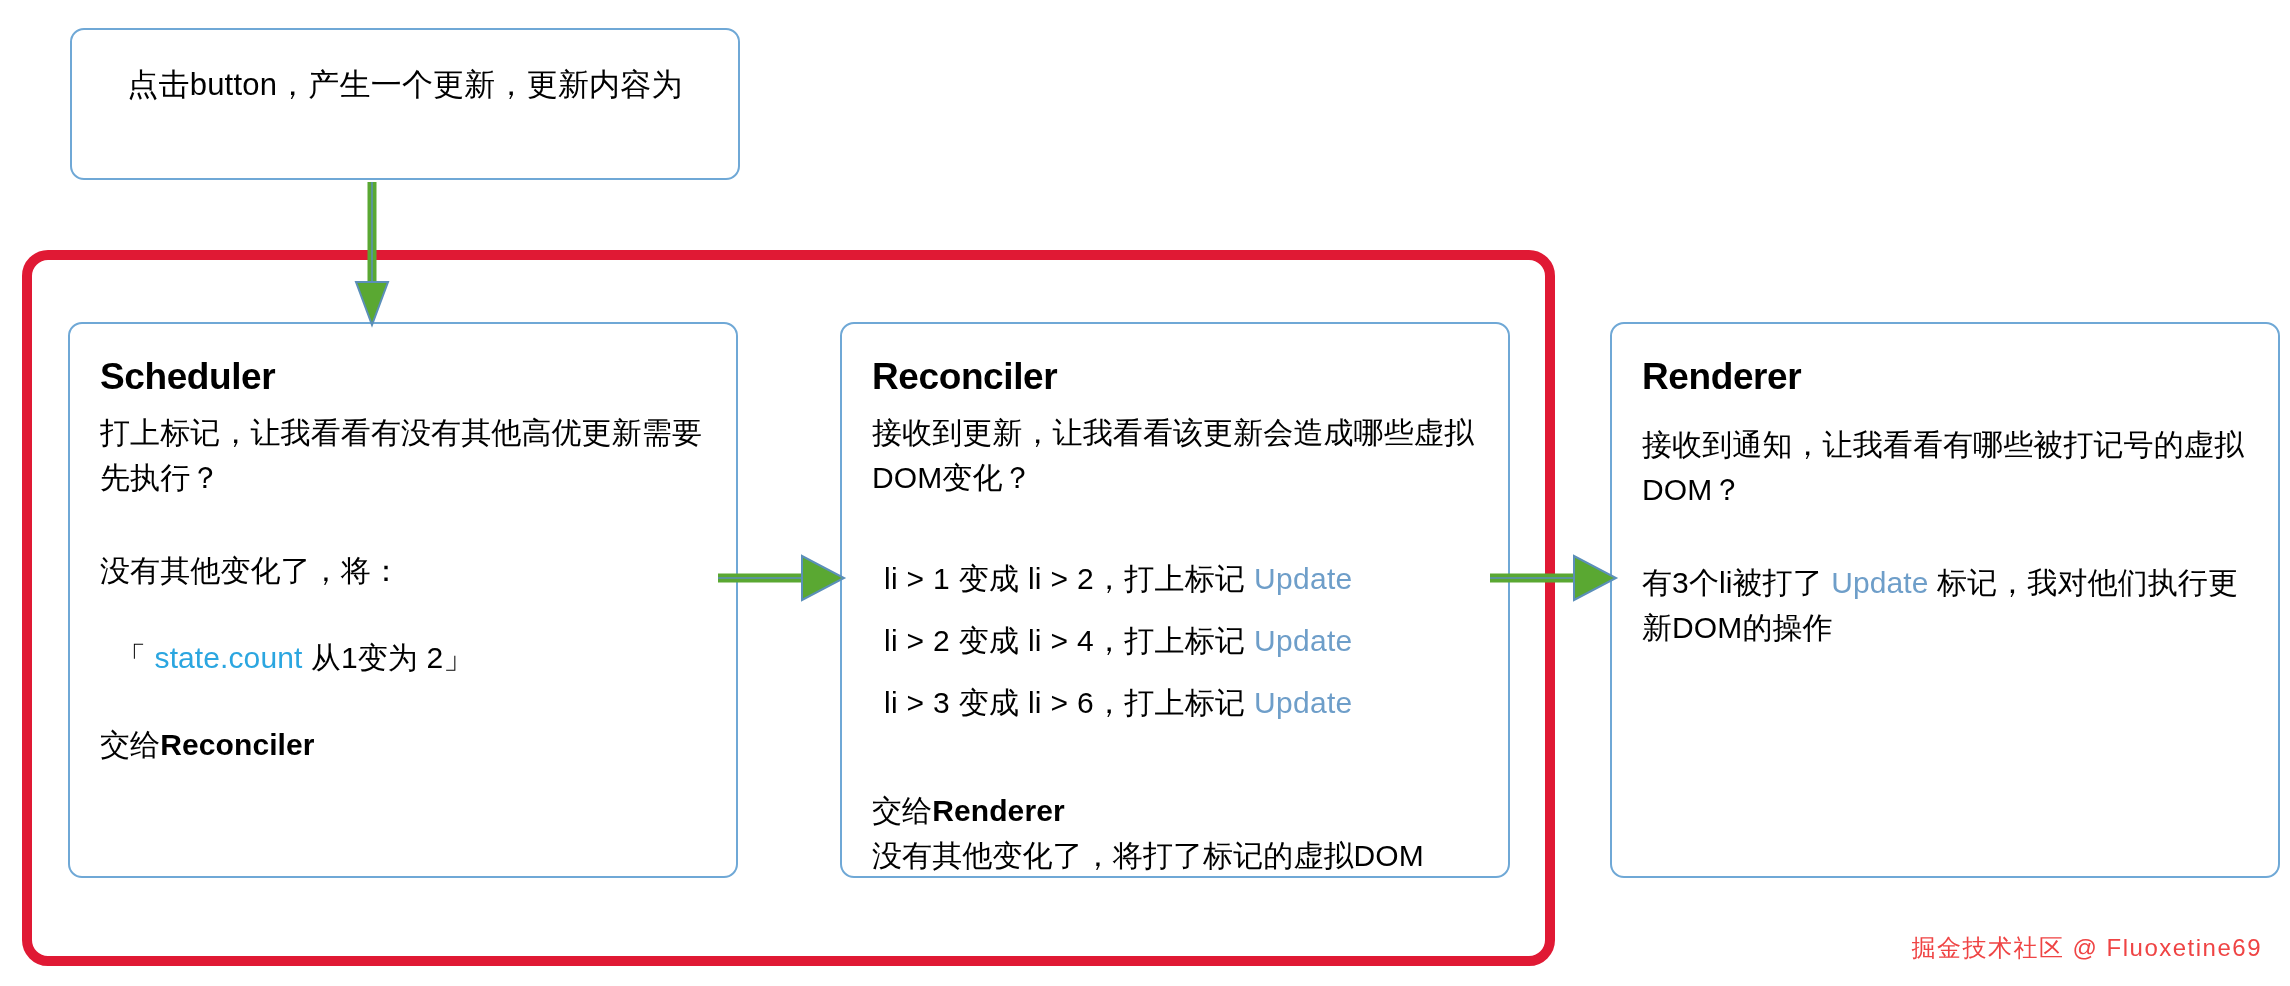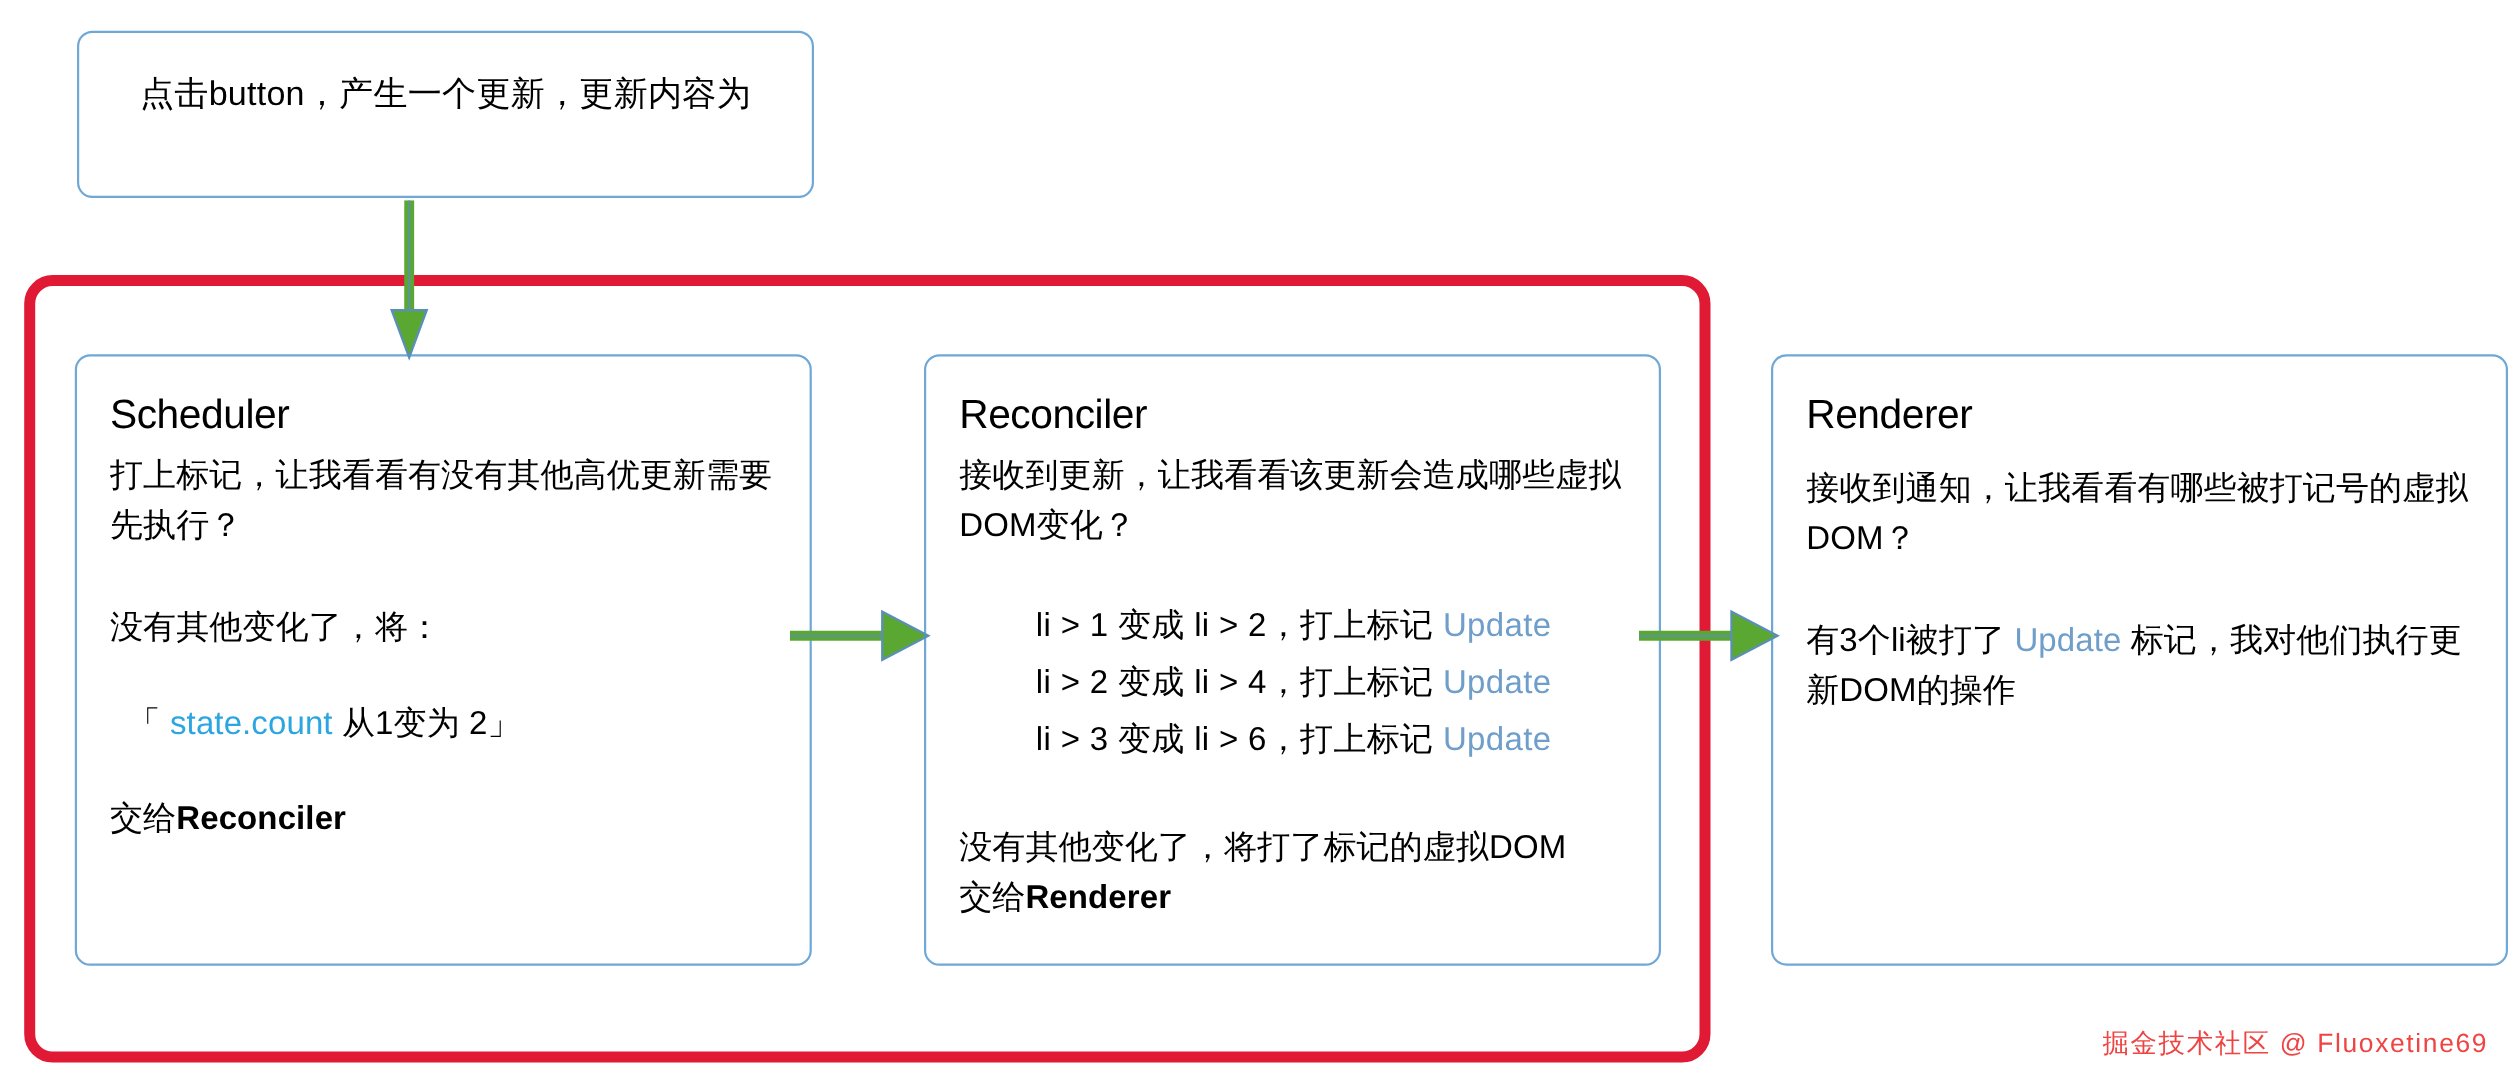--- a/index.html
+++ b/index.html
@@ -62,21 +62,21 @@
     width: 670px;
     height: 556px;
     padding: 26px 28px 0 30px;
   }
   #stage-scheduler  { left: 68px; }
   #stage-reconciler { left: 840px; }
   #stage-renderer   { left: 1610px; }
 
   .stage-title {
     font-size: 37px;
-    font-weight: normal;
+    font-weight: bold;
     letter-spacing: -0.4px;
     margin: 0 0 6px 0;
     line-height: 54px;
   }
   #stage-renderer .stage-title { margin-bottom: 18px; }
 
   .para {
     font-size: 30px;
     line-height: 45px;
     margin: 0;
@@ -86,24 +86,23 @@
   .gap-md { height: 42px; }
 
   .para.indent { padding-left: 16px; }
   .mono-hl { color: #2ba6e0; }
   .update-hl { color: #6e9ec9; }
   .bold { font-weight: bold; }
 
   .diff-line {
     font-size: 30px;
     line-height: 50px;
-    margin: 2px;
+    margin: 12px;
     white-space: nowrap;
     letter-spacing: 0.3px;
-    text-align: center;
   }
 
   
   #arrow-down {
     position: absolute;
     left: 352px;
     top: 182px;
     width: 40px;
     height: 150px;
   }
@@ -149,22 +148,22 @@
 </div>
 
 <div class="card stage" id="stage-reconciler">
   <h2 class="stage-title">Reconciler</h2>
   <p class="para">接收到更新，让我看看该更新会造成哪些虚拟DOM变化？</p>
   <div class="gap-md"></div>
   <p class="diff-line"><span>li &gt; 1</span><span> 变成 </span><span>li &gt; 2</span><span>，打上标记 </span><span class="update-hl">Update</span></p>
   <p class="diff-line"><span>li &gt; 2</span><span> 变成 </span><span>li &gt; 4</span><span>，打上标记 </span><span class="update-hl">Update</span></p>
   <p class="diff-line"><span>li &gt; 3</span><span> 变成 </span><span>li &gt; 6</span><span>，打上标记 </span><span class="update-hl">Update</span></p>
   <div class="gap-lg"></div>
+  <p class="para"><span>交给</span><span class="bold">Renderer</span></p>
   <p class="para">没有其他变化了，将打了标记的虚拟DOM</p>
-  <p class="para"><span>交给</span><span class="bold">Renderer</span></p>
 </div>
 
 <div class="card stage" id="stage-renderer">
   <h2 class="stage-title">Renderer</h2>
   <p class="para">接收到通知，让我看看有哪些被打记号的虚拟DOM？</p>
   <div class="gap-lg"></div>
   <p class="para"><span>有3个li被打了 </span><span class="update-hl">Update</span><span> 标记，我对他们执行更新DOM的操作</span></p>
 </div>
 
 <svg id="arrow-down" viewBox="0 0 40 150">

